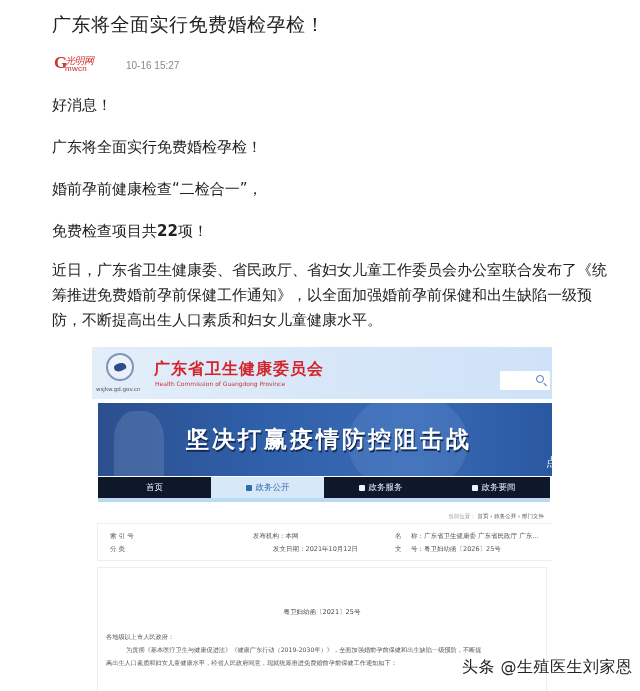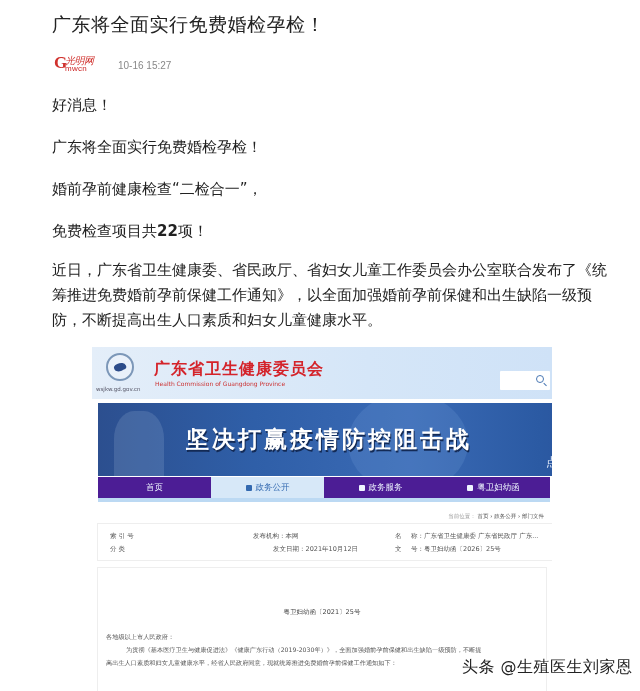--- a/index.html
+++ b/index.html
@@ -6,21 +6,21 @@
   html, body { width: 640px; height: 691px; overflow: hidden; background: #ffffff; }
   body { font-family: "DejaVu Sans", "Liberation Sans", sans-serif; color: #222; position: relative; }
 
   .article-title { position: absolute; left: 52px; top: 12px; font-size: 19px; color: #222; letter-spacing: 0.5px; white-space: nowrap; }
 
   .source-row { position: absolute; left: 54px; top: 55px; height: 20px; display: flex; align-items: center; }
   .source-logo { width: 52px; height: 20px; position: relative; }
   .source-logo .g { position: absolute; left: 0; top: -2px; font-size: 17px; font-weight: bold; color: #d0312d; font-family: "Liberation Serif", serif; }
   .source-logo .cn { position: absolute; left: 11px; top: -1px; font-size: 10px; color: #d0312d; font-style: italic; letter-spacing: -0.5px; white-space: nowrap; }
   .source-logo .en { position: absolute; left: 11px; top: 9px; font-size: 8px; color: #c22; letter-spacing: 0.3px; font-family: "Liberation Sans", sans-serif; }
-  .source-time { margin-left: 12px; font-size: 10px; color: #888; font-family: "Liberation Sans", sans-serif; }
+  .source-time { margin-left: 20px; font-size: 10px; color: #888; font-family: "Liberation Sans", sans-serif; }
 
   .para { position: absolute; left: 52px; font-size: 15px; color: #222; white-space: nowrap; }
   .para b { font-weight: bold; }
   .para-long { position: absolute; left: 52px; top: 258px; width: 560px; font-size: 15px; line-height: 25px; color: #222; }
 
   
   .embed { position: absolute; left: 92px; top: 347px; width: 460px; height: 344px; background: #fff; overflow: hidden; }
   .gov-header { position: absolute; left: 0; top: 0; width: 460px; height: 52px; background: linear-gradient(90deg, #e4eef9 0%, #d5e6f8 60%, #cfe2f7 100%); }
   .gov-emblem { position: absolute; left: 14px; top: 6px; width: 28px; height: 28px; border-radius: 50%; border: 2px solid #7c97b8; background: #eaf1fa; }
   .gov-emblem::after { content: ""; position: absolute; left: 6px; top: 8px; width: 12px; height: 8px; background: #2d4c8a; border-radius: 40% 60% 30% 50%; transform: rotate(-25deg); }
@@ -30,21 +30,21 @@
   .gov-search { position: absolute; left: 408px; top: 24px; width: 50px; height: 19px; background: #fff; border-radius: 1px; }
   .gov-search-icon { position: absolute; right: 6px; top: 4px; width: 8px; height: 8px; border: 1.3px solid #4a78b4; border-radius: 50%; }
   .gov-search-icon::after { content: ""; position: absolute; right: -4px; bottom: -3px; width: 4px; height: 1.3px; background: #4a78b4; transform: rotate(45deg); }
 
   .gov-banner { position: absolute; left: 6px; top: 56px; width: 520px; height: 73px; background: linear-gradient(90deg, #2c4f8f 0%, #2f5fa8 30%, #3a6ab5 60%, #2b5aa3 85%, #2a4f96 100%); overflow: hidden; }
   .gov-banner .figure { position: absolute; left: 16px; top: 8px; width: 50px; height: 70px; border-radius: 40% 40% 0 0; background: rgba(180,200,230,0.18); }
   .gov-banner .glow { position: absolute; left: 250px; top: -10px; width: 120px; height: 100px; border-radius: 50%; background: rgba(130,170,230,0.18); }
   .gov-banner-text { position: absolute; left: 88px; top: 21px; font-size: 23px; font-weight: bold; color: #fff; letter-spacing: 3px; text-shadow: 1px 2px 0 #132a55; white-space: nowrap; }
   .gov-banner-link { position: absolute; right: 0; bottom: 5px; font-size: 12px; color: #dfe8f8; white-space: nowrap; }
 
-  .gov-nav { position: absolute; left: 6px; top: 130px; width: 452px; height: 21px; background: #4c1d95; display: flex; }
+  .gov-nav { position: absolute; left: 6px; top: 130px; width: 452px; height: 21px; background: #0f172a; display: flex; }
   .gov-nav-item { flex: 1; display: flex; align-items: center; justify-content: center; font-size: 8.5px; color: #eef5ff; white-space: nowrap; }
   .gov-nav-item.active { background: #d7e8f8; color: #3369b0; }
   .gov-nav-item .ico { display: inline-block; width: 6px; height: 6px; background: currentColor; margin-right: 4px; border-radius: 1px; }
   .gov-nav-underline { position: absolute; left: 6px; top: 151px; width: 452px; height: 4px; background: #bcd9f3; }
 
   .gov-breadcrumb { position: absolute; right: 8px; top: 166px; font-size: 5.5px; color: #999; white-space: nowrap; }
   .gov-breadcrumb .sep { color: #555; }
 
   .gov-info { position: absolute; left: 5px; top: 176px; width: 478px; height: 38px; border: 1px solid #eee; text-align: center; }
   .gov-info .cell { position: absolute; font-size: 6.5px; color: #555; white-space: nowrap; }
@@ -100,21 +100,21 @@
     <div class="gov-nav-item active">
         <span class="ico"></span>
         <span>政务公开</span>
       </div>
     <div class="gov-nav-item">
         <span class="ico"></span>
         <span>政务服务</span>
       </div>
     <div class="gov-nav-item">
         <span class="ico"></span>
-        <span>粤卫妇幼函</span>
+        <span>政务要闻</span>
       </div>
   </div>
   <div class="gov-nav-underline"></div>
 
   <div class="gov-breadcrumb">
     <span>当前位置：</span>
     <span class="sep">首页 › 政务公开 › 部门文件</span>
   </div>
 
   <div class="gov-info">

